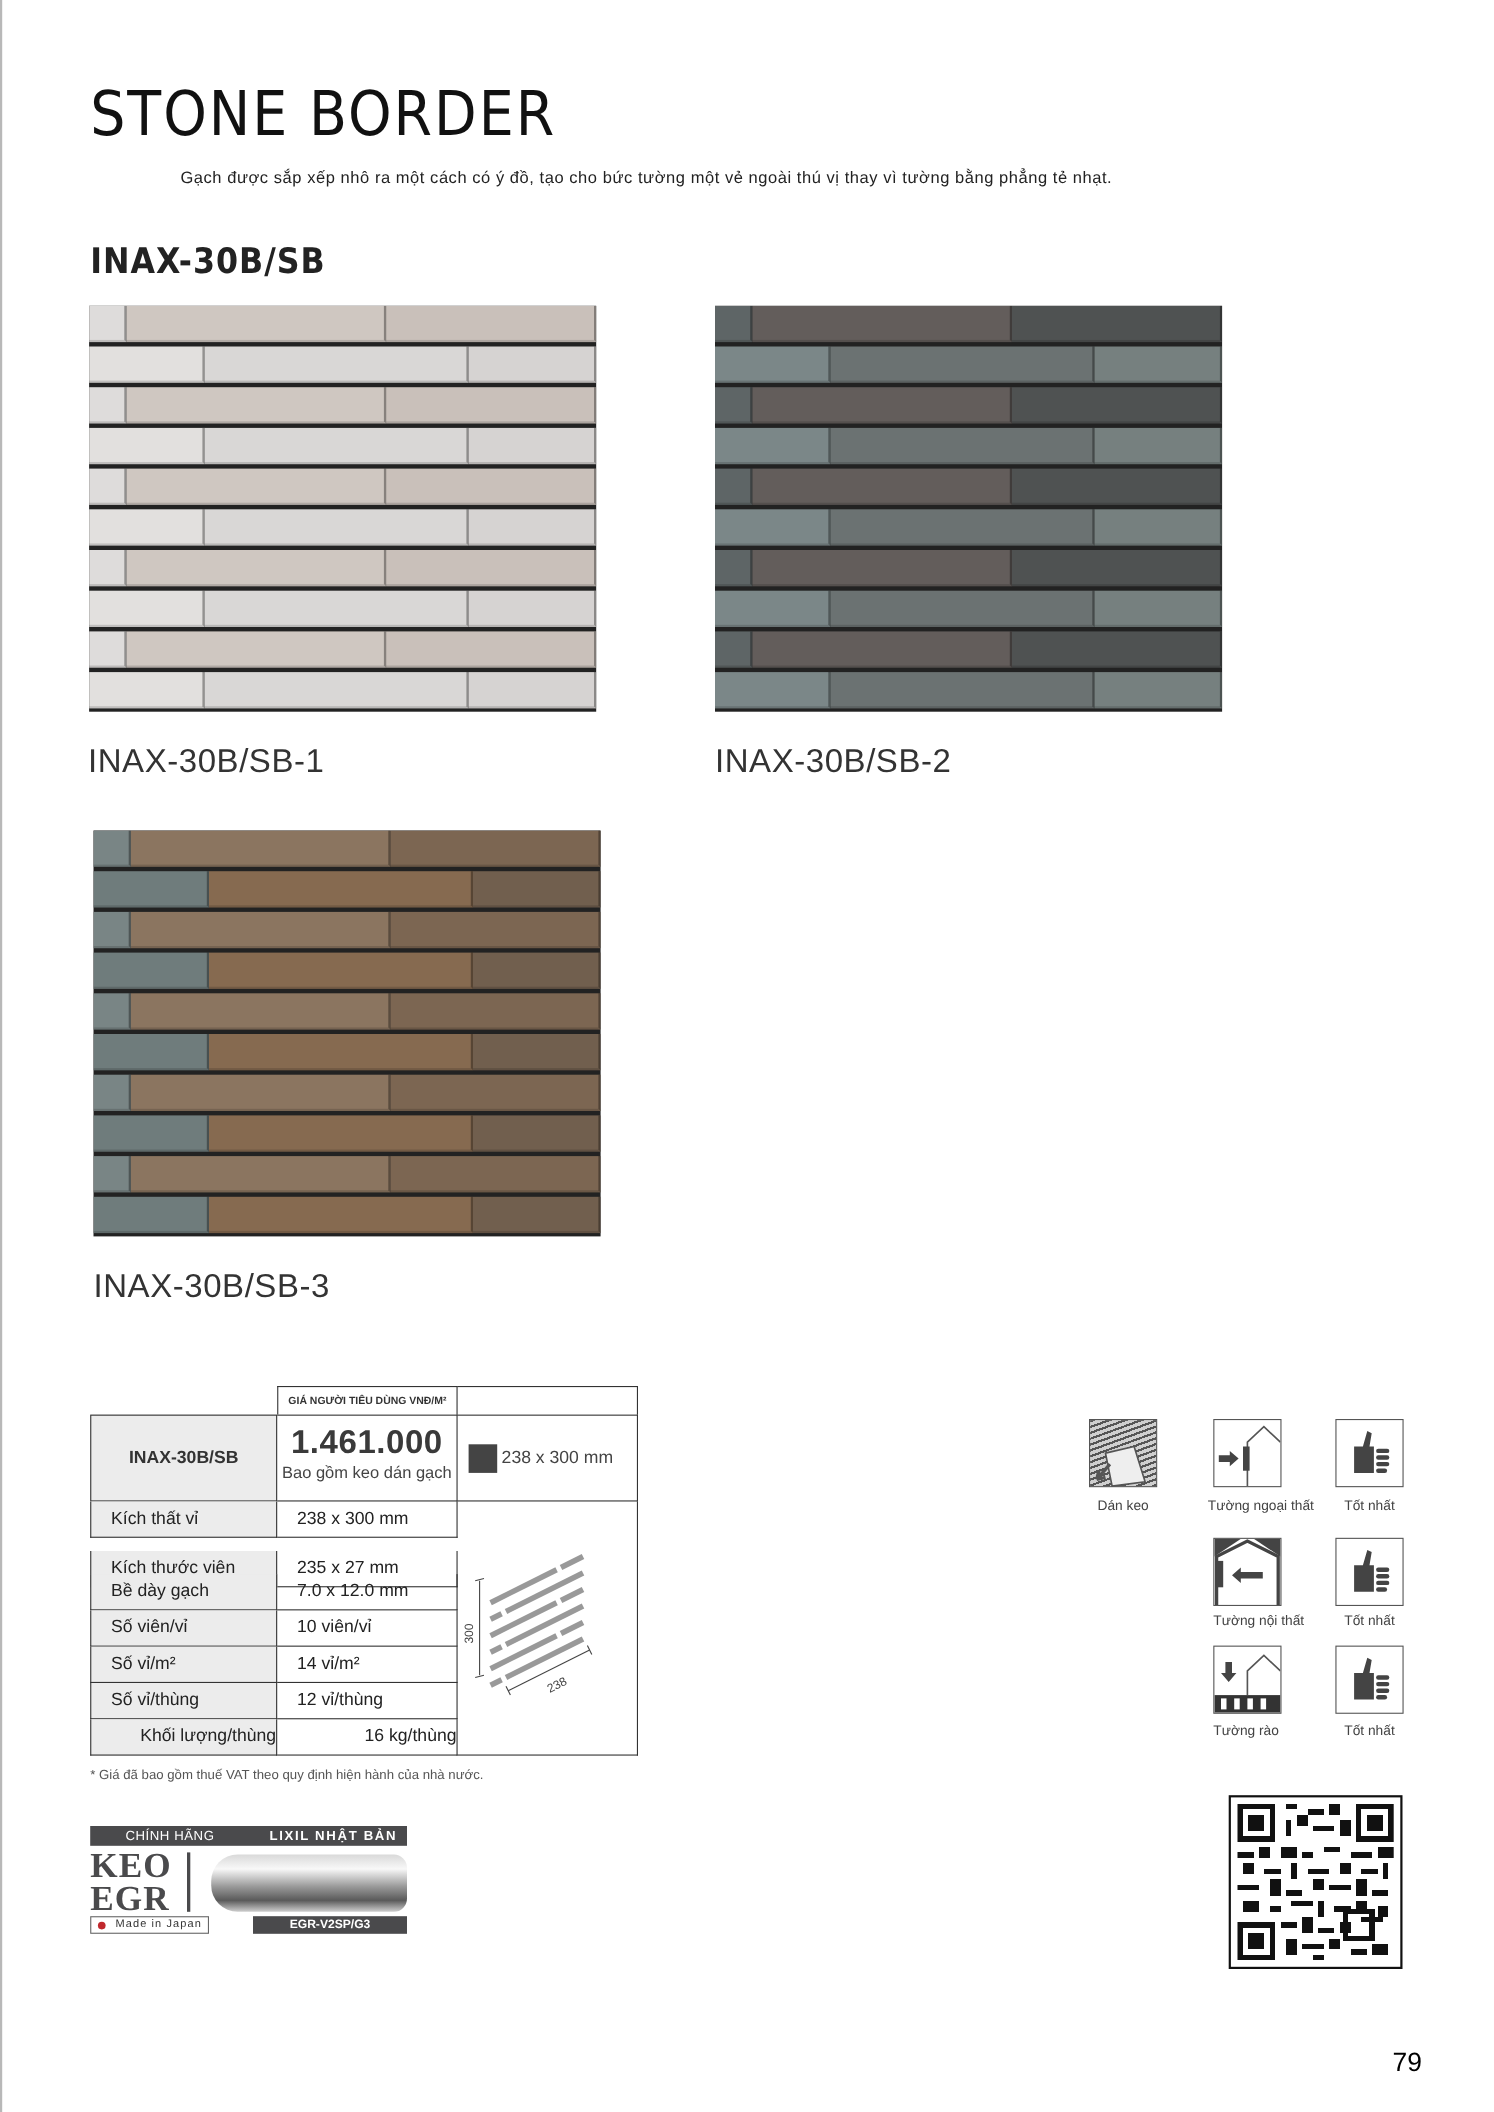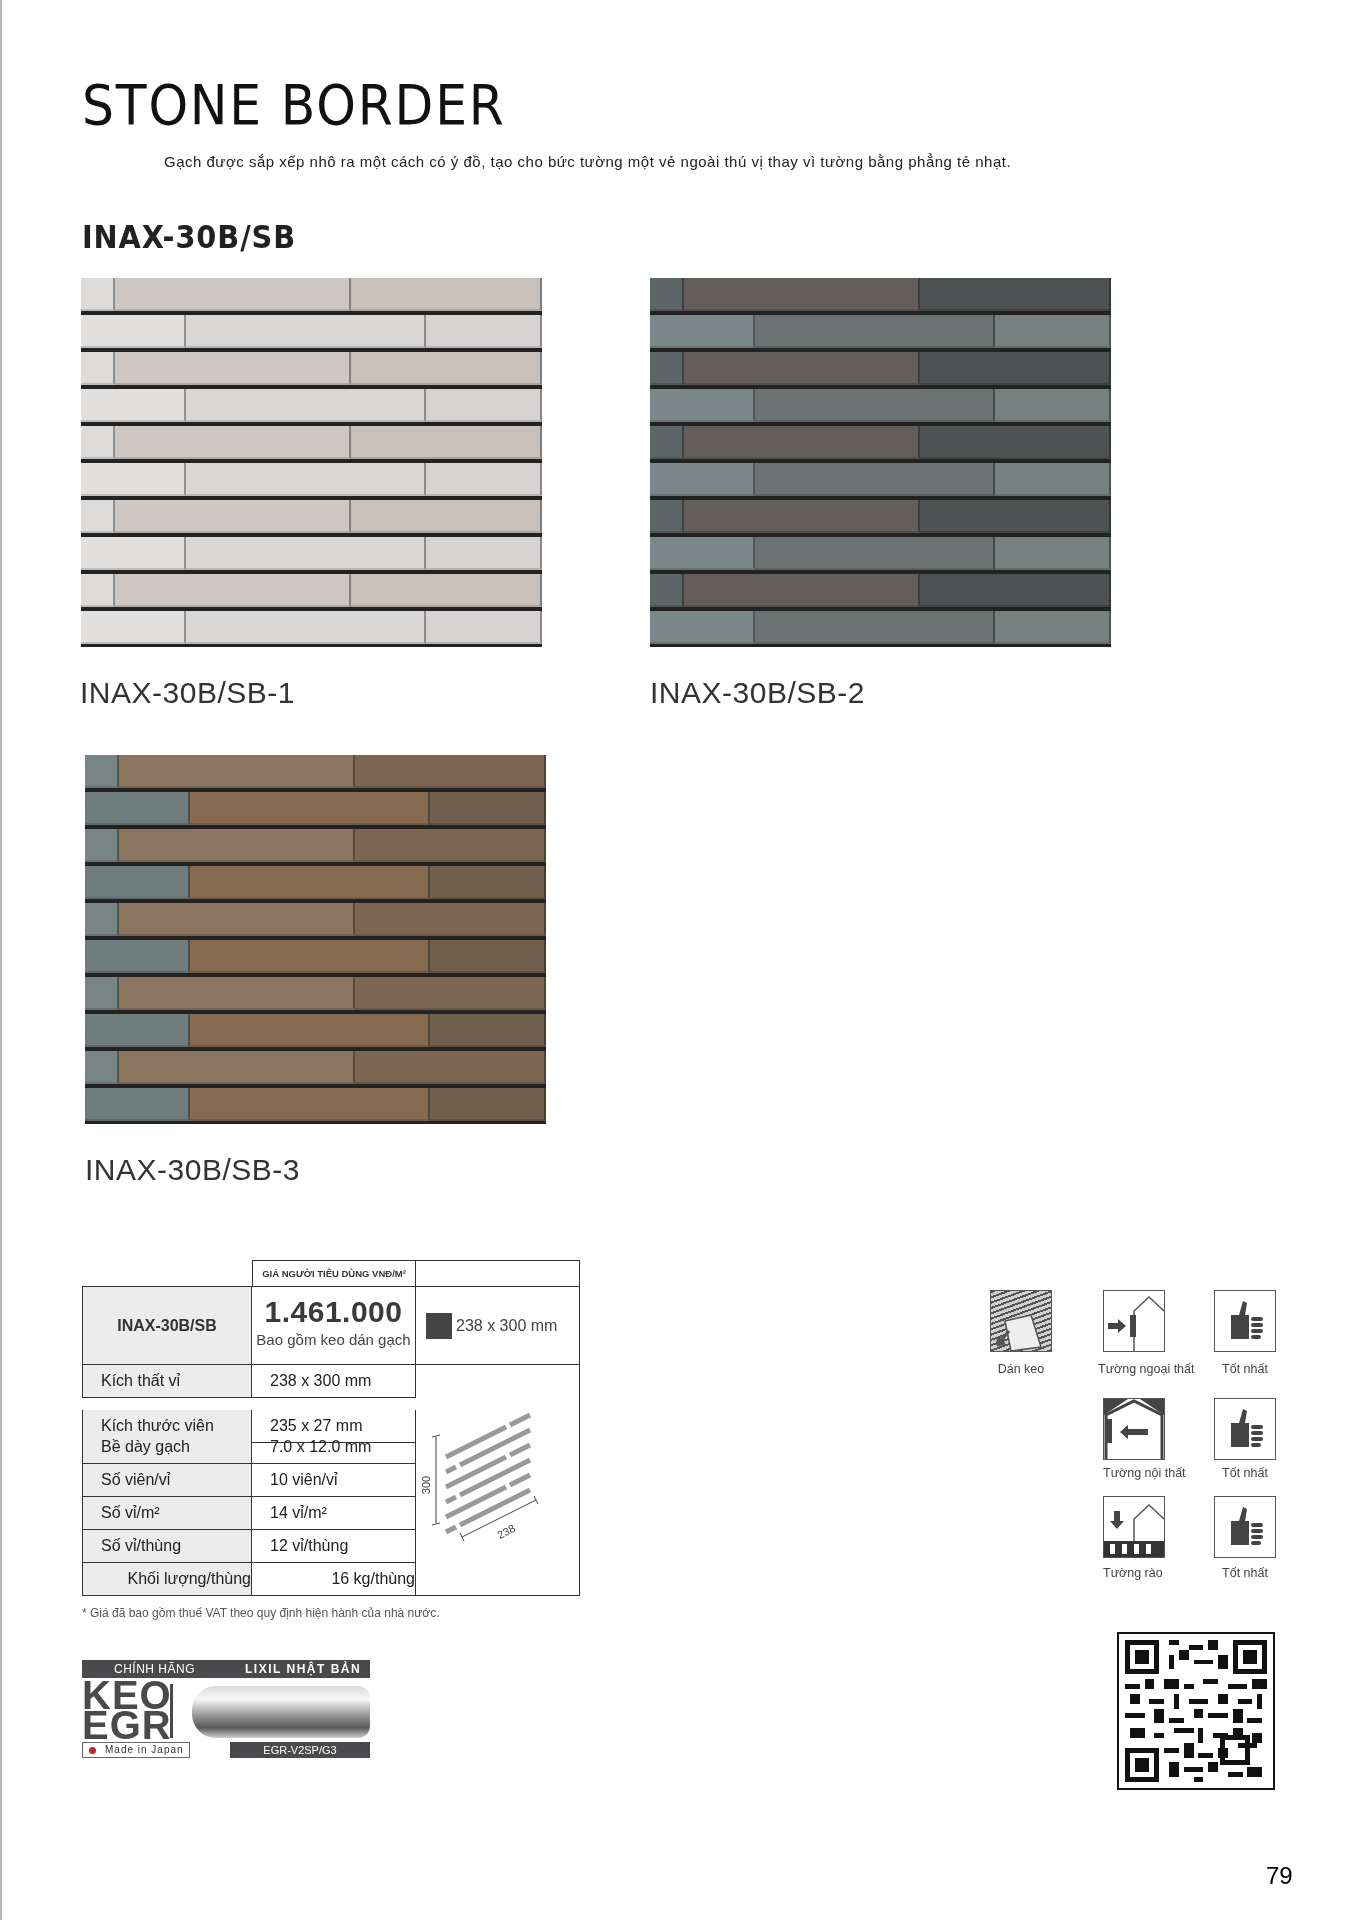--- a/index.html
+++ b/index.html
@@ -31,26 +31,26 @@
   .srow { position: absolute; left: 0; width: 334px; height: 33px; }
   .slabel { position: absolute; left: 0; top: 0; width: 170px; height: 33px; background: #ececec; border: 1.5px solid #333; border-top: none; font-size: 16px; color: #222; padding-left: 18px; line-height: 32px; }
   .svalue { position: absolute; left: 170px; top: 0; width: 164px; height: 33px; border: 1.5px solid #333; border-top: none; border-left: none; font-size: 16px; color: #222; padding-left: 18px; line-height: 32px; }
   .diagramcell { position: absolute; left: 334px; top: 105px; width: 164px; height: 231px; border: 1.5px solid #333; border-top: none; border-left: none; }
   .footnote { position: absolute; left: 82px; top: 1606px; font-size: 12px; color: #555; }
 
   
   .keo { position: absolute; left: 82px; top: 1660px; width: 288px; height: 100px; }
   .keo-banner { position: absolute; left: 0; top: 0; width: 288px; height: 18px; background: #4a4a4c; color: #fff; font-size: 12px; line-height: 18px; padding-left: 32px; letter-spacing: 0.5px; }
   .keo-banner b { margin-left: 10px; letter-spacing: 1.5px; padding-left: 40px; }
-  .keo-big { position: absolute; left: 0; top: 20px; font-size: 40px; font-weight: 900; line-height: 30px; color: #4a4a4c; letter-spacing: 1px; font-family: Liberation Sans, sans-serif; }
+  .keo-big { position: absolute; left: 0; top: 20px; font-size: 32px; font-weight: 900; line-height: 30px; color: #4a4a4c; letter-spacing: 1px; font-family: Liberation Serif, serif; }
   .keo-bar { position: absolute; left: 88px; top: 24px; width: 3px; height: 54px; background: #4a4a4c; }
   .tube { position: absolute; left: 110px; top: 26px; width: 178px; height: 52px; border-radius: 24px 12px 12px 24px; background: linear-gradient(180deg, #d9d9d9 0%, #f8f8f8 25%, #9c9c9c 55%, #5a5a5a 80%, #cfcfcf 100%); }
   .keo-mij { position: absolute; left: 0; top: 82px; width: 108px; height: 16px; border: 1px solid #666; font-size: 10px; line-height: 14px; padding-left: 22px; color: #333; letter-spacing: 1px; }
   .keo-mij .dot { position: absolute; left: 6px; top: 4px; width: 7px; height: 7px; border-radius: 50%; background: #c0282d; }
-  .keo-code { position: absolute; left: 148px; top: 82px; width: 140px; height: 16px; background: #4a4a4c; color: #fff; font-size: 11px; font-weight: 400; text-align: center; line-height: 16px; }
+  .keo-code { position: absolute; left: 148px; top: 82px; width: 140px; height: 16px; background: #4a4a4c; color: #fff; font-size: 11px; font-weight: 700; text-align: center; line-height: 16px; }
 
   
   .uicon { position: absolute; width: 62px; height: 62px; border: 1.5px solid #555; background: #fff; }
   .ulabel { position: absolute; font-size: 12.5px; color: #444; text-align: center; }
 
   .qr { position: absolute; left: 1117px; top: 1632px; width: 158px; height: 158px; border: 2px solid #111; padding: 6px; background: #fff; }
   .pagenum { position: absolute; left: 1266px; top: 1862px; font-size: 24px; color: #000000; }
 </style>
 </head>
 <body>

